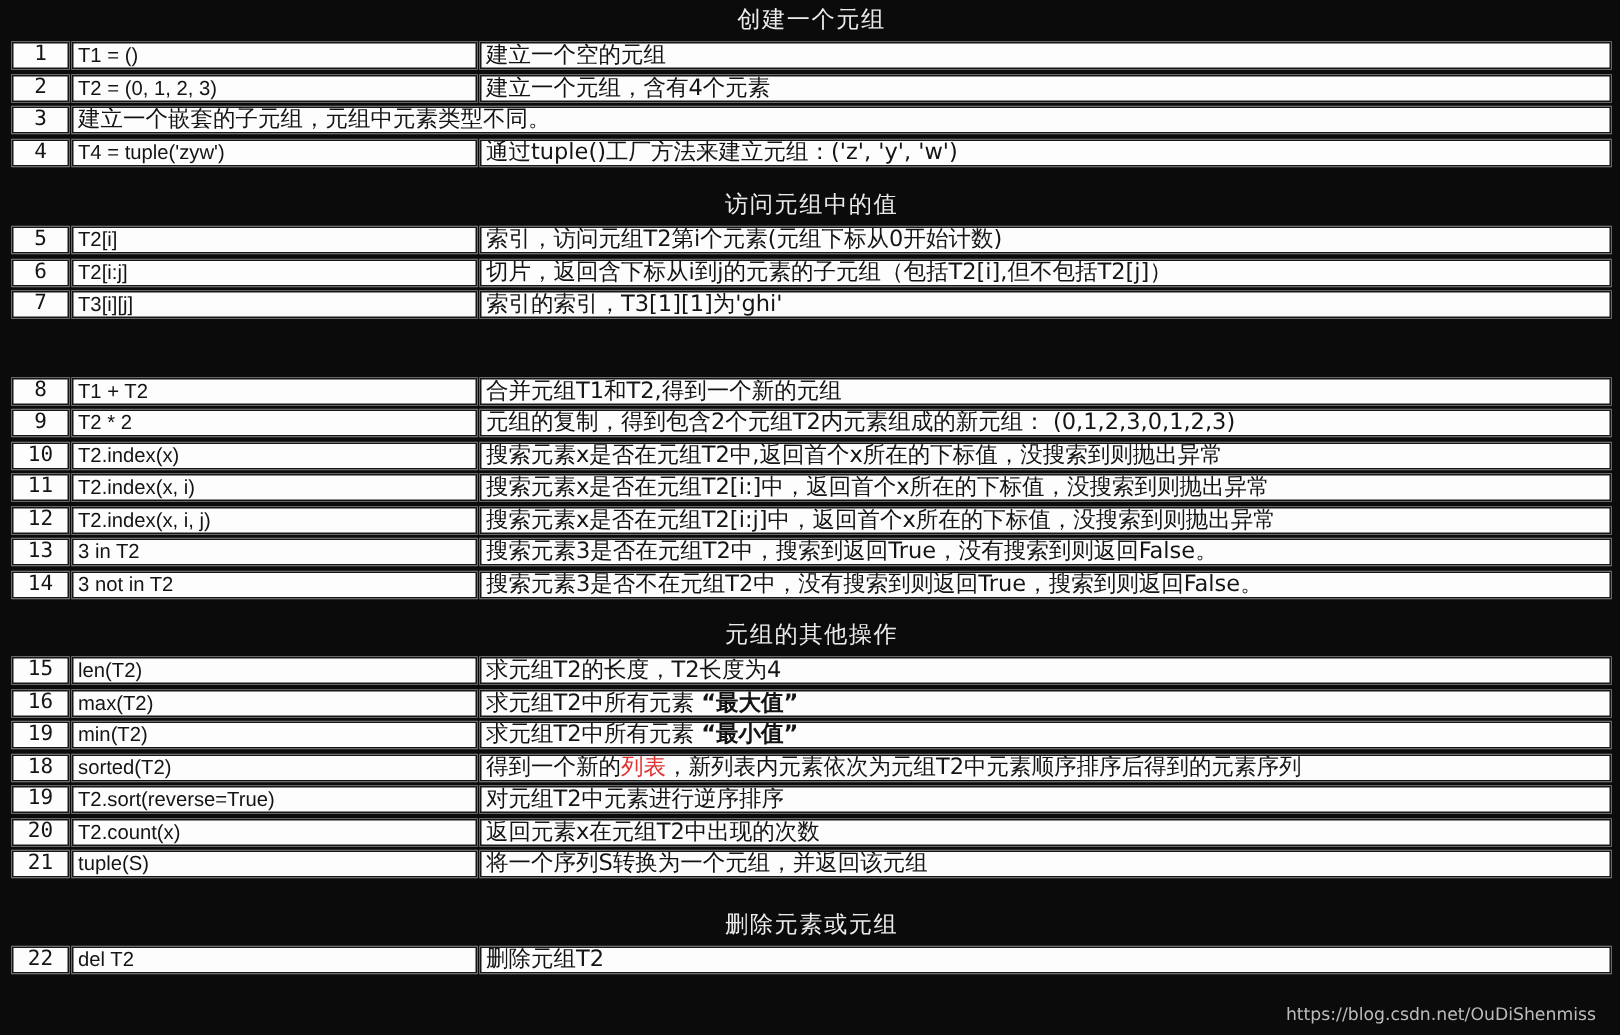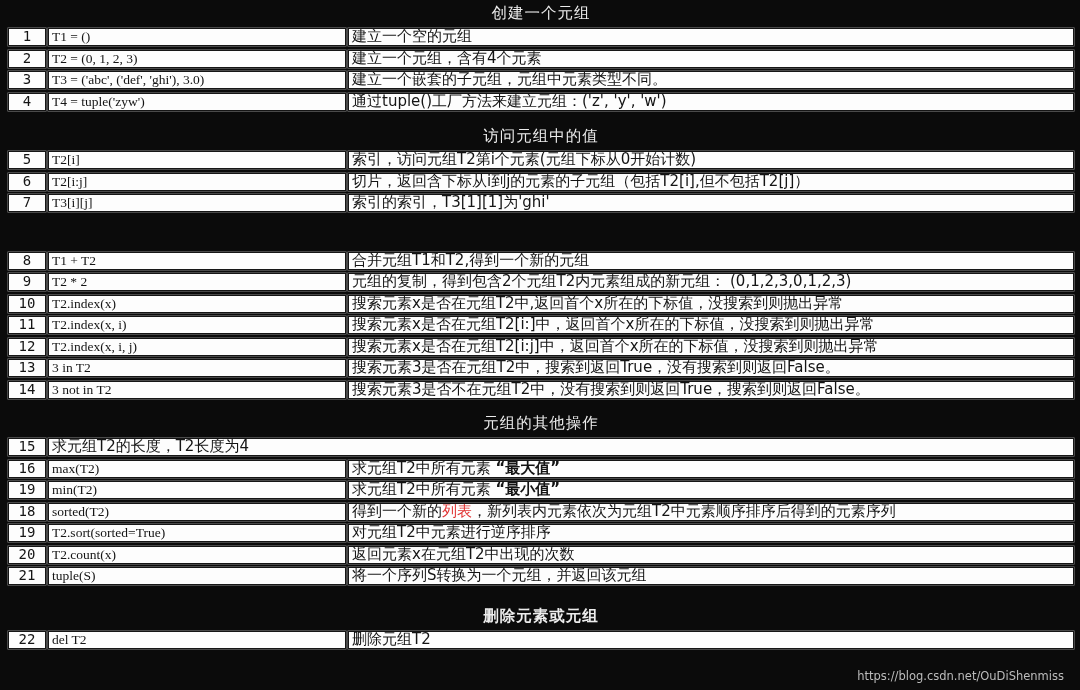--- a/index.html
+++ b/index.html
@@ -17,41 +17,41 @@
     display:flex;
     justify-content:center;
     align-items:flex-end;
     padding-bottom:4px;
     letter-spacing:1px;
   }
   .h-top { height:28px; }
   .h-2   { height:37px;text-align:right; }
   .h-3   { height:28px; }
   .h-4   { height:36px;font-family:Liberation Serif, serif; }
-  .h-5   { height:42px;font-weight:bold; }
+  .h-5   { height:42px; }
   .spacer-empty { height:36px; }
   .row { display:flex; height:18px; margin-bottom:3.5px; gap:2px; }
   .cell {
     background:#fdfdfd;
     border:1px solid #161616;
     box-shadow:0 0 0 0.5px #8a8a8a;
     line-height:15px;
     overflow:hidden;
     white-space:nowrap;
     color:#141414;
   }
   .cell.num {
     width:38px;
     text-align:center;
     font-family:"DejaVu Sans Mono", monospace;
     font-size:14px;
   }
   .cell.code {
-    width:298px;
-    font-family:Liberation Serif, serif;
+    width:270px;
+    font-family:Liberation Sans, sans-serif;
     font-size:13.5px;
     padding-left:3px;
   }
   .cell.desc { flex:1; padding-left:3px; font-size:15px; }
   .red  { color:#e03131; }
   .bold { font-weight:bold;margin-top:16px; }
   .watermark {
     position:absolute;
     right:16px;
     bottom:7px;
@@ -71,21 +71,20 @@
     <div class="cell code">T1 = ()</div>
     <div class="cell desc">建立一个空的元组</div>
   </div>
   <div class="row">
     <div class="cell num">2</div>
     <div class="cell code">T2 = (0, 1, 2, 3)</div>
     <div class="cell desc">建立一个元组，含有4个元素</div>
   </div>
   <div class="row">
     <div class="cell num">3</div>
-    <div class="cell code">T3 = ('abc', ('def', 'ghi'), 3.0)</div>
     <div class="cell desc">建立一个嵌套的子元组，元组中元素类型不同。</div>
   </div>
   <div class="row">
     <div class="cell num">4</div>
     <div class="cell code">T4 = tuple('zyw')</div>
     <div class="cell desc">通过tuple()工厂方法来建立元组：('z', 'y', 'w')</div>
   </div>
 
   <div class="sec-header h-2">访问元组中的值</div>
   <div class="row">
@@ -138,40 +137,41 @@
   </div>
   <div class="row">
     <div class="cell num">14</div>
     <div class="cell code">3 not in T2</div>
     <div class="cell desc">搜索元素3是否不在元组T2中，没有搜索到则返回True，搜索到则返回False。</div>
   </div>
 
   <div class="sec-header h-4">元组的其他操作</div>
   <div class="row">
     <div class="cell num">15</div>
+    <div class="cell code">len(T2)</div>
     <div class="cell desc">求元组T2的长度，T2长度为4</div>
   </div>
   <div class="row">
     <div class="cell num">16</div>
     <div class="cell code">max(T2)</div>
     <div class="cell desc"><span>求元组T2中所有元素 </span><span class="bold">“最大值”</span></div>
   </div>
   <div class="row">
     <div class="cell num">19</div>
     <div class="cell code">min(T2)</div>
     <div class="cell desc"><span>求元组T2中所有元素 </span><span class="bold">“最小值”</span></div>
   </div>
   <div class="row">
     <div class="cell num">18</div>
     <div class="cell code">sorted(T2)</div>
     <div class="cell desc"><span>得到一个新的</span><span class="red">列表</span><span>，新列表内元素依次为元组T2中元素顺序排序后得到的元素序列</span></div>
   </div>
   <div class="row">
     <div class="cell num">19</div>
-    <div class="cell code">T2.sort(sorted=True)</div>
+    <div class="cell code">T2.sort(reverse=True)</div>
     <div class="cell desc">对元组T2中元素进行逆序排序</div>
   </div>
   <div class="row">
     <div class="cell num">20</div>
     <div class="cell code">T2.count(x)</div>
     <div class="cell desc">返回元素x在元组T2中出现的次数</div>
   </div>
   <div class="row">
     <div class="cell num">21</div>
     <div class="cell code">tuple(S)</div>

